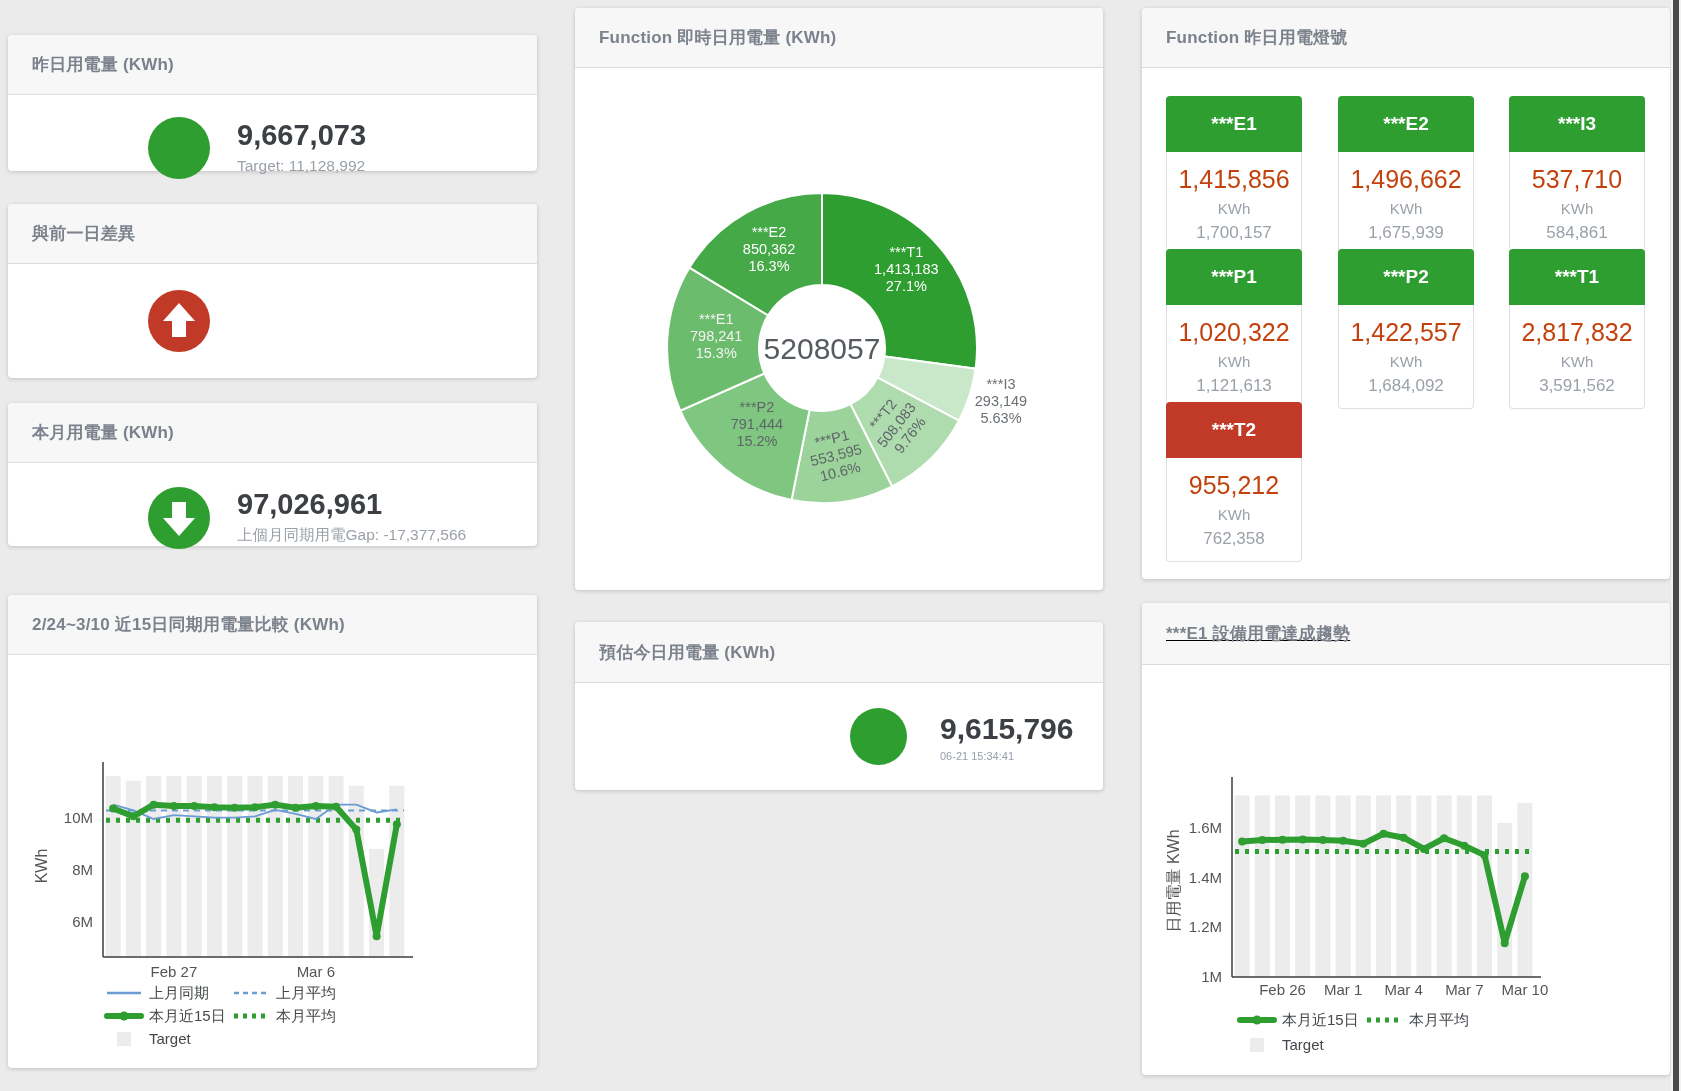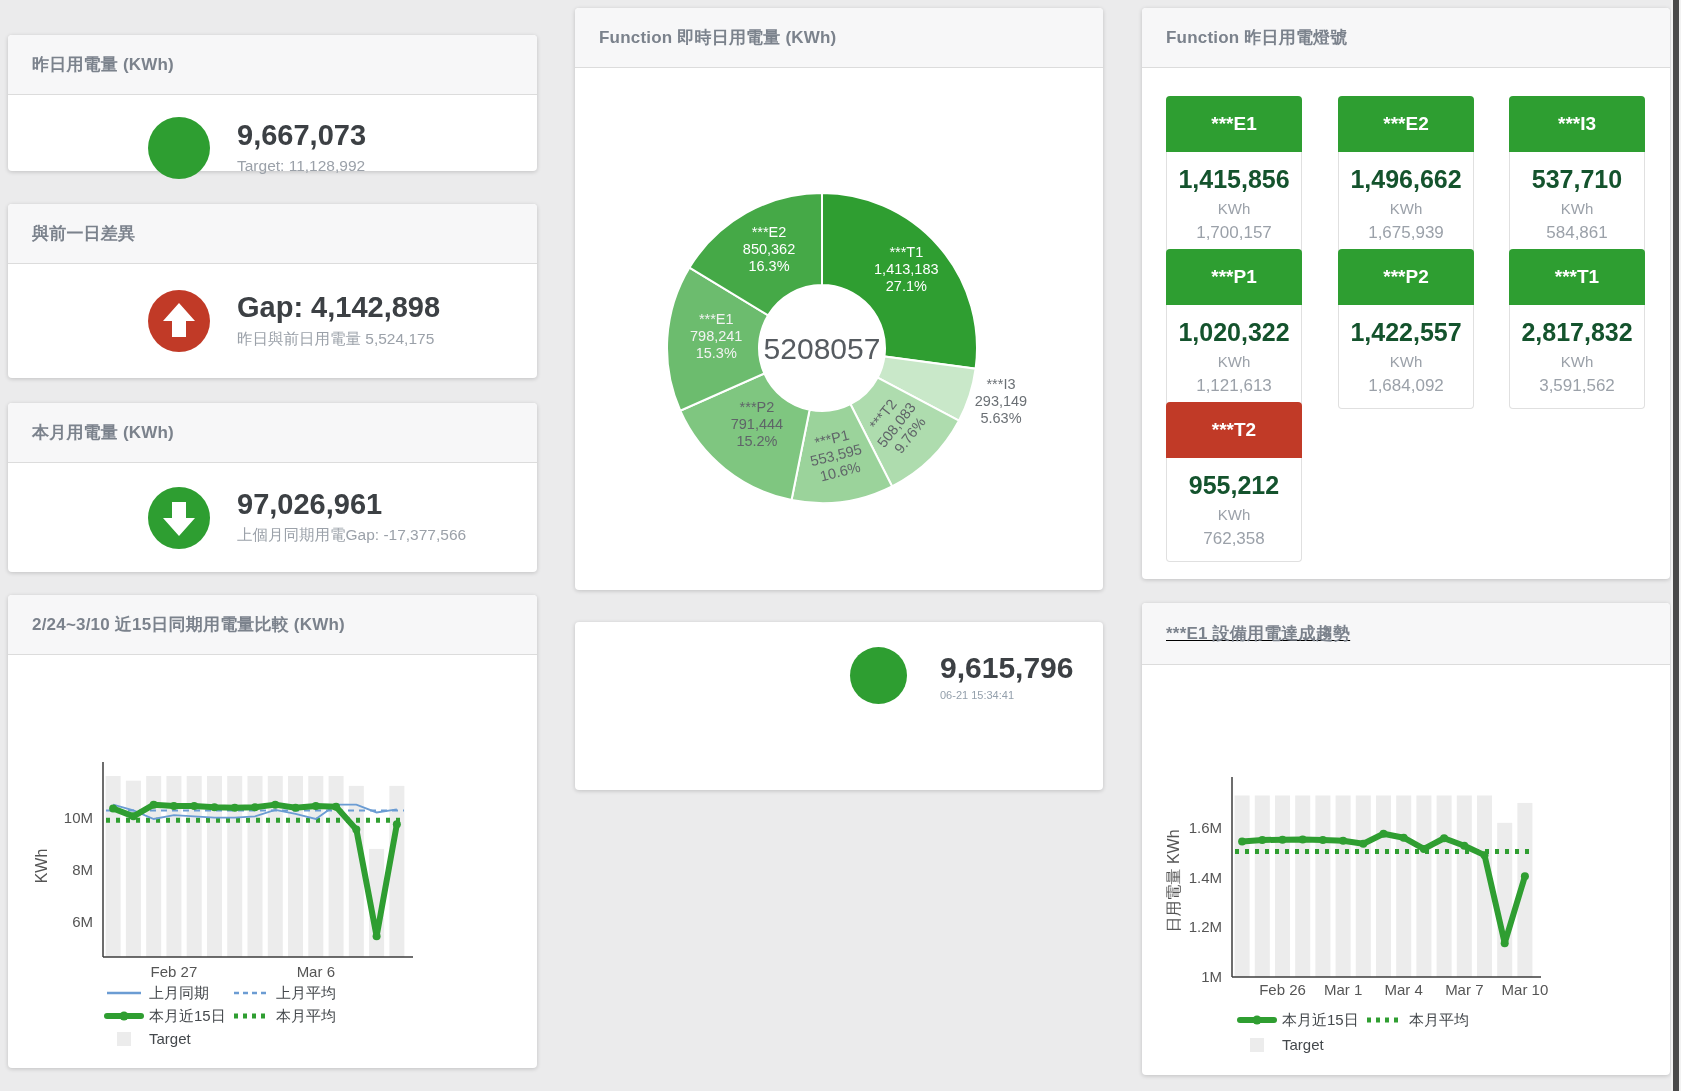--- a/index.html
+++ b/index.html
@@ -29,21 +29,21 @@
   .tile-header{
     height:56px;border-radius:4px 4px 0 0;display:flex;align-items:center;
     justify-content:center;color:#fff;font-weight:bold;font-size:19px;
   }
   .tile-header.green{background:#2e9e31;}
   .tile-header.red{background:#c13a27;}
   .tile-body{
     border:1px solid #e0e0e0;border-top:none;border-radius:0 0 4px 4px;
     text-align:center;padding:13px 2px 12px;background:#fff;
   }
-  .tile-value{font-size:25px;font-weight:bold;color:#14532d;text-align:center;}
+  .tile-value{font-size:25px;font-weight:normal;color:#c2410c;text-align:center;}
   .tile-unit{font-size:15px;color:#9ba1a9;margin-top:6px;}
   .tile-target{font-size:17px;color:#9ba1a9;margin-top:6px;}
   .scroll-track{position:absolute;right:0;top:0;width:10px;height:1091px;background:#f2f2f2;}
   .scroll-thumb{position:absolute;left:2px;top:0;width:6px;height:1091px;background:#4a4a4a;}
 </style>
 </head>
 <body>
 
 <div class="panel" style="left:8px;top:8px;width:529px;height:136px;margin-top:27px;">
   <div class="panel-header">
@@ -63,29 +63,25 @@
 <div class="panel" style="left:8px;top:204px;width:529px;height:174px;">
   <div class="panel-header">
     <span class="panel-title">與前一日差異</span>
   </div>
   <div class="card-body" style="height:114px;">
     <div class="stat-row" style="margin-left:140px;">
       <svg width="62" height="62" viewBox="0 0 62 62">
         <circle cx="31" cy="31" r="31" fill="#c13a27"></circle>
         <path d="M31 13 L15 31 L24 31 L24 47 L38 47 L38 31 L47 31 Z" fill="#ffffff"></path>
       </svg>
-      <div class="stat-texts">
-        <span class="stat-value">Gap: 4,142,898</span>
-        <span class="stat-sub">昨日與前日用電量 5,524,175</span>
-      </div>
-    </div>
-  </div>
-</div>
-
-<div class="panel" style="left:8px;top:403px;width:529px;height:169px;">
+    </div>
+  </div>
+</div>
+
+<div class="panel" style="left:8px;top:403px;width:529px;height:143px;">
   <div class="panel-header">
     <span class="panel-title">本月用電量 (KWh)</span>
   </div>
   <div class="card-body" style="height:109px;">
     <div class="stat-row" style="margin-left:140px;">
       <svg width="62" height="62" viewBox="0 0 62 62">
         <circle cx="31" cy="31" r="31" fill="#2e9e31"></circle>
         <path d="M31 13 L15 31 L24 31 L24 47 L38 47 L38 31 L47 31 Z" fill="#ffffff" transform="rotate(180 31 31)"></path>
       </svg>
       <div class="stat-texts">
@@ -174,20 +170,23 @@
       <text x="325.4389336228186" y="419.9458172271387" text-anchor="middle" fill="#5f6468" font-size="14.5" font-family="&quot;Liberation Sans&quot;,sans-serif" transform="rotate(-52 325.4389336228186 419.9458172271387)"><tspan x="325.4389336228186" y="402.9458172271387">***T2</tspan><tspan x="325.4389336228186" y="419.9458172271387">508,083</tspan><tspan x="325.4389336228186" y="436.9458172271387">9.76%</tspan></text>
       <text x="262.27048332722427" y="451.9634419752848" text-anchor="middle" fill="#5f6468" font-size="14.5" font-family="&quot;Liberation Sans&quot;,sans-serif" transform="rotate(-14 262.27048332722427 451.9634419752848)"><tspan x="262.27048332722427" y="434.9634419752848">***P1</tspan><tspan x="262.27048332722427" y="451.9634419752848">553,595</tspan><tspan x="262.27048332722427" y="468.9634419752848">10.6%</tspan></text>
       <text x="181.93992573198068" y="421.1368395751265" text-anchor="middle" fill="#5f6468" font-size="14.5" font-family="&quot;Liberation Sans&quot;,sans-serif" transform="rotate(0 181.93992573198068 421.1368395751265)"><tspan x="181.93992573198068" y="404.1368395751265">***P2</tspan><tspan x="181.93992573198068" y="421.1368395751265">791,444</tspan><tspan x="181.93992573198068" y="438.1368395751265">15.2%</tspan></text>
       <text x="141.21916363761576" y="333.18716956951886" text-anchor="middle" fill="#f2f3f2" font-size="14.5" font-family="&quot;Liberation Sans&quot;,sans-serif" transform="rotate(0 141.21916363761576 333.18716956951886)"><tspan x="141.21916363761576" y="316.18716956951886">***E1</tspan><tspan x="141.21916363761576" y="333.18716956951886">798,241</tspan><tspan x="141.21916363761576" y="350.18716956951886">15.3%</tspan></text>
       <text x="194.02787405389603" y="245.88329652633334" text-anchor="middle" fill="#ffffff" font-size="14.5" font-family="&quot;Liberation Sans&quot;,sans-serif" transform="rotate(0 194.02787405389603 245.88329652633334)"><tspan x="194.02787405389603" y="228.88329652633334">***E2</tspan><tspan x="194.02787405389603" y="245.88329652633334">850,362</tspan><tspan x="194.02787405389603" y="262.8832965263333">16.3%</tspan></text>
       <text x="247" y="351" fill="#565b60" font-size="30" font-family="&quot;Liberation Sans&quot;,sans-serif" text-anchor="middle">5208057</text>
     </svg>
 </div>
 
 <div class="panel" style="left:575px;top:622px;width:528px;height:168px;">
+  <div class="panel-header" style="height:61px;">
+    <span class="panel-title">預估今日用電量 (KWh)</span>
+  </div>
   <div class="card-body" style="height:107px;">
     <div class="stat-row" style="margin-left:275px;gap:33px;">
       <div class="stat-circle plain" style="width:57px;height:57px;"></div>
       <div class="stat-texts">
         <span class="stat-value" style="font-size:30px;">9,615,796</span>
         <span class="stat-sub" style="color:#94a0ac;font-size:11px;">06-21 15:34:41</span>
       </div>
     </div>
   </div>
 </div>

